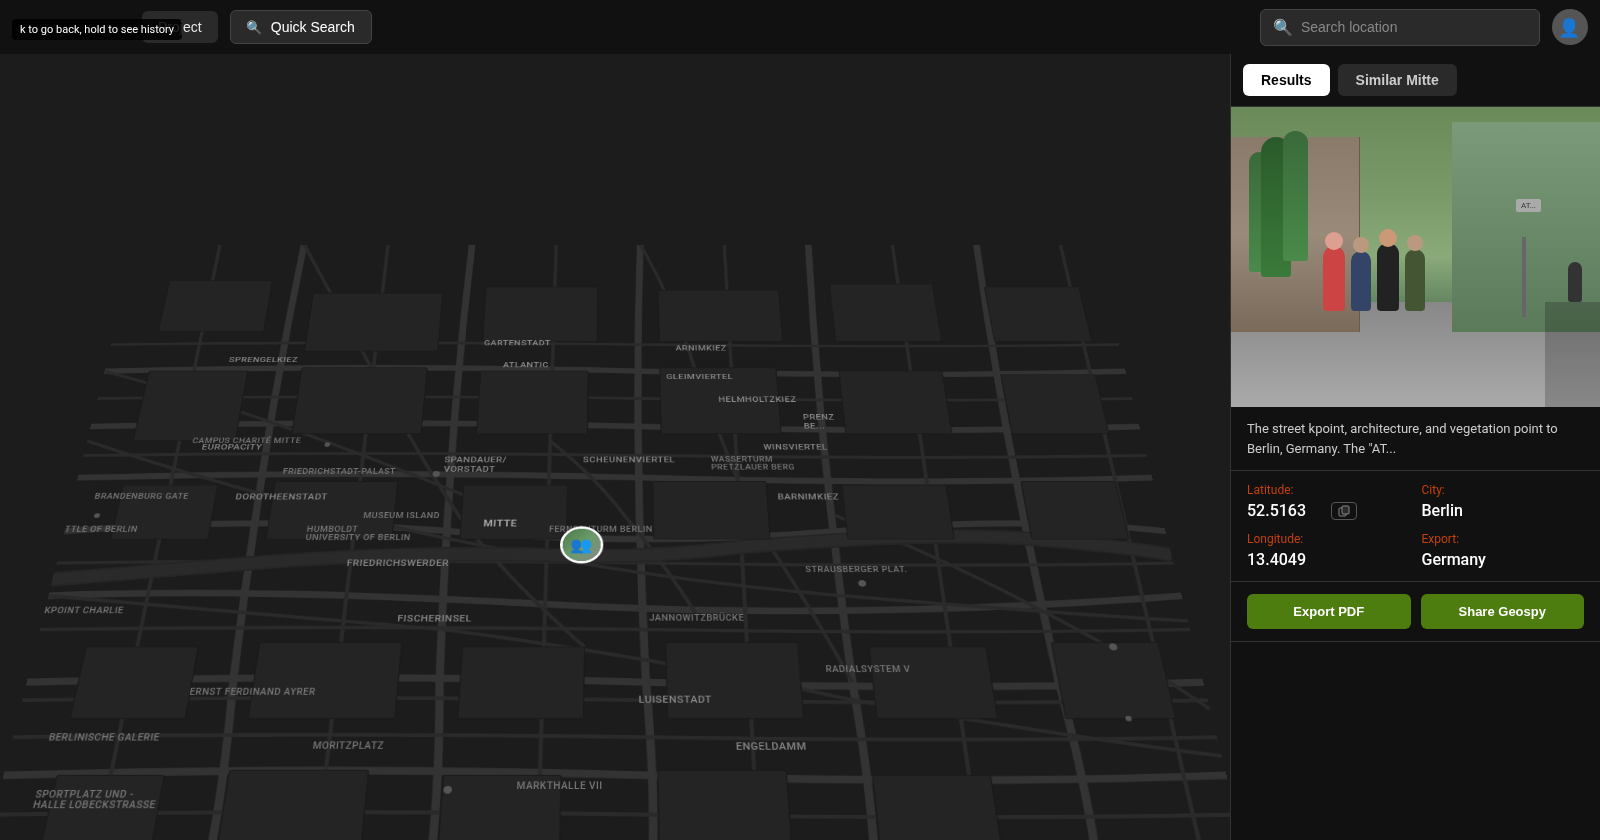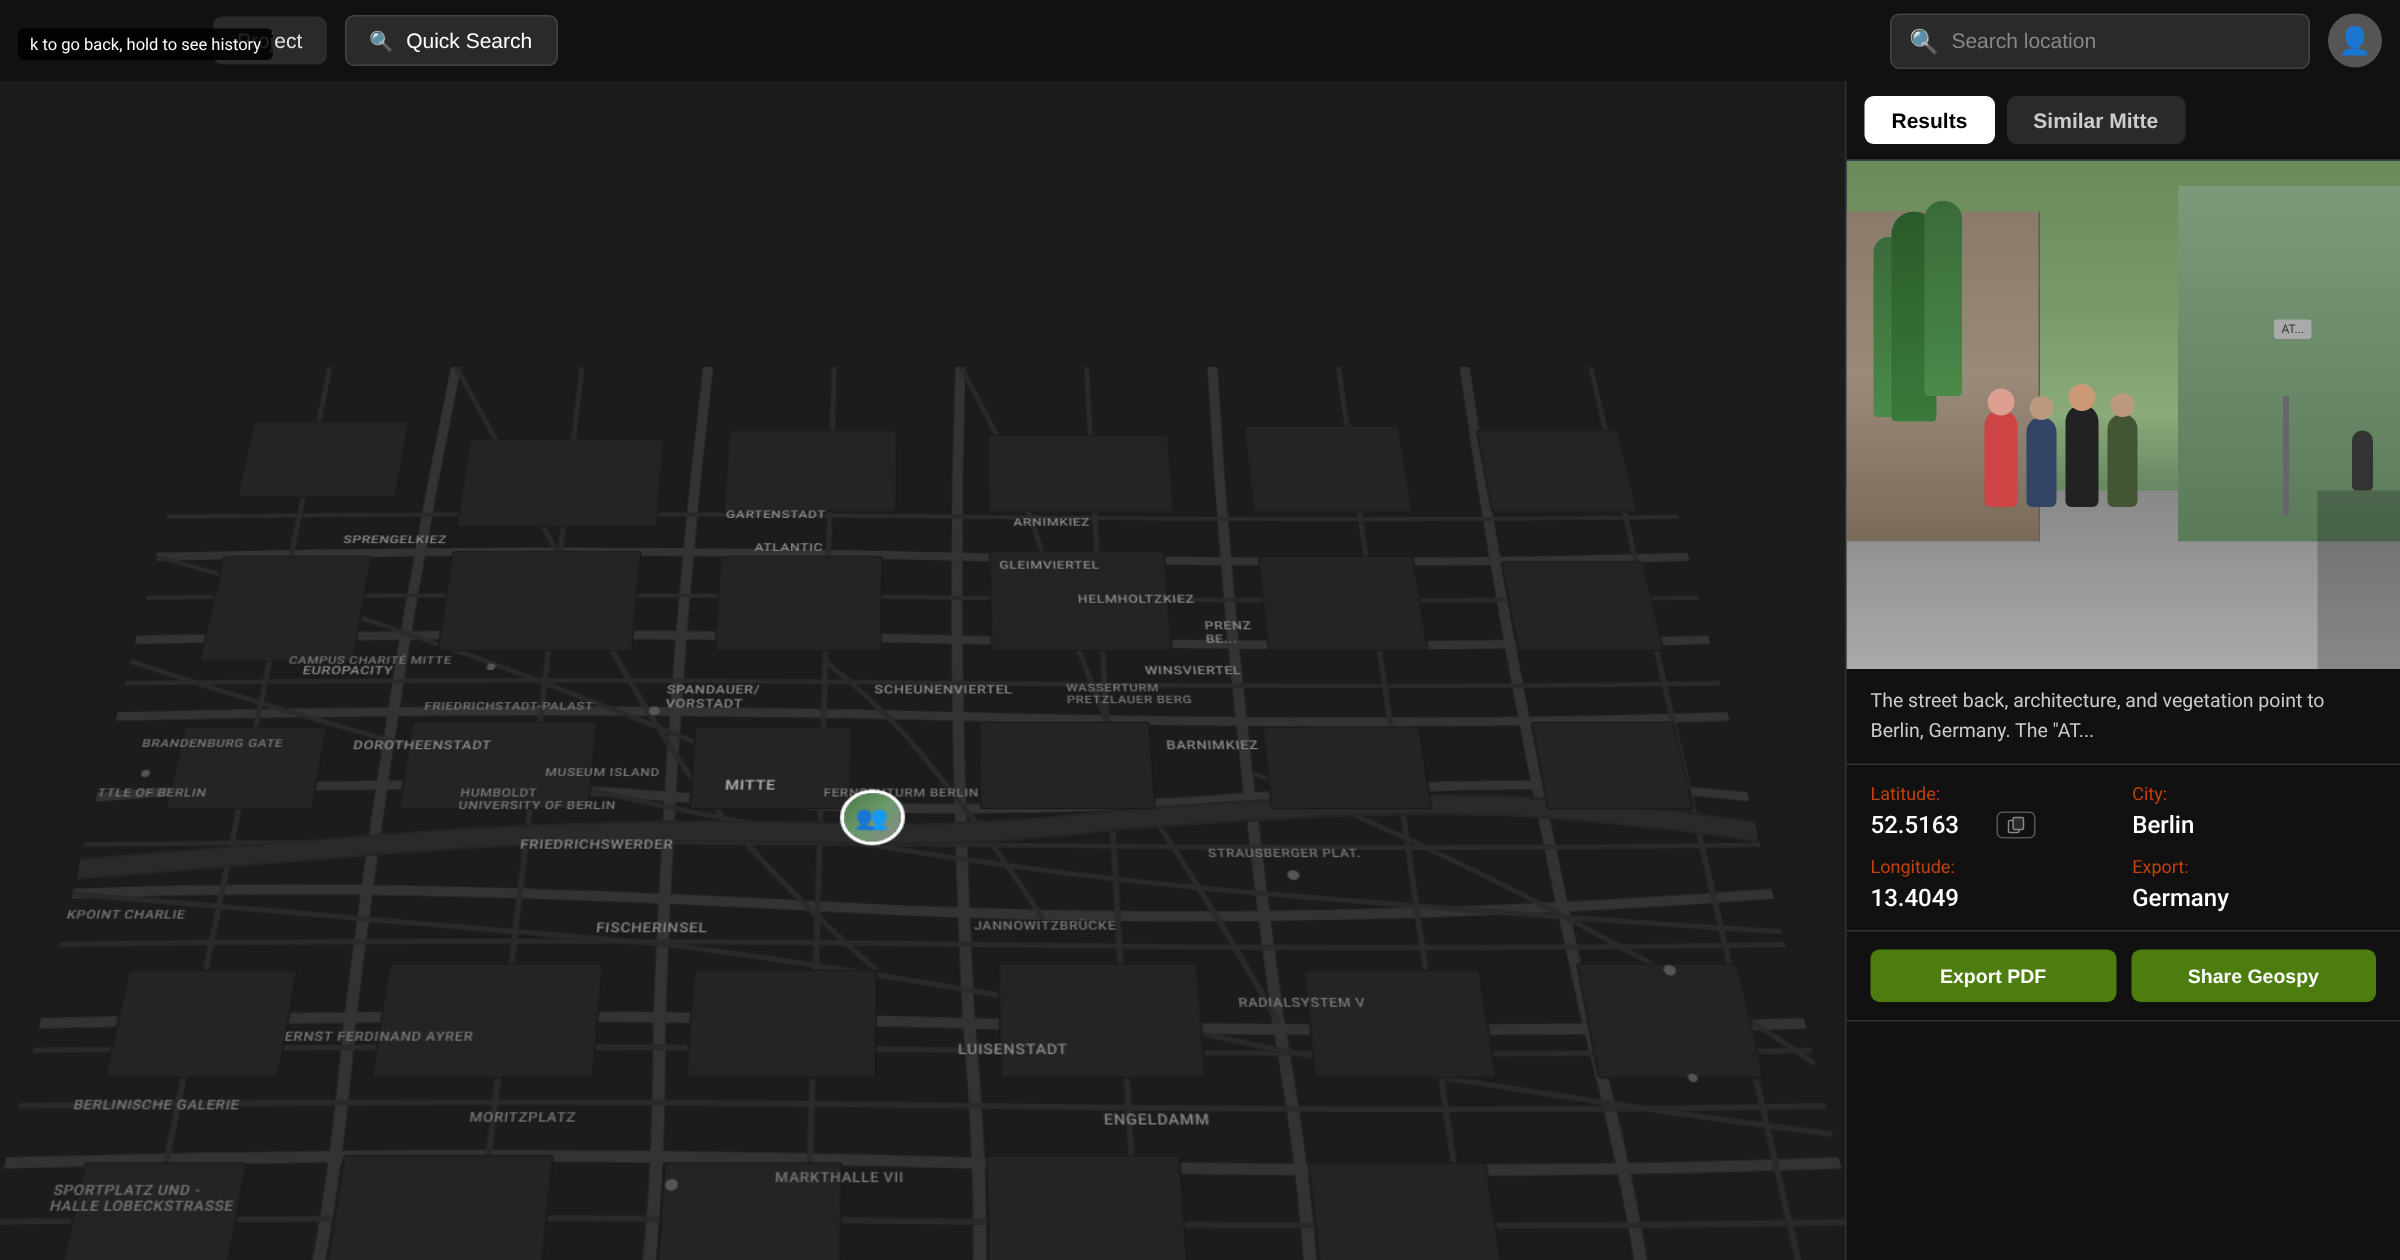--- a/index.html
+++ b/index.html
@@ -202,24 +202,24 @@
       color: #000;
     }
 
     .panel-tab.inactive {
       background: #2a2a2a;
       color: #ccc;
     }
 
     .panel-image-container {
       width: 100%;
-      height: 339px;
+      height: 300px;
       overflow: hidden;
       position: relative;
-      background: #0c4a6e;
+      background: #1d4ed8;
     }
 
     .panel-description {
       padding: 12px 16px;
       font-size: 13px;
       color: #ccc;
       line-height: 1.5;
       border-bottom: 1px solid #333;
     }
 
@@ -552,21 +552,21 @@
 
         <div style="position:absolute;bottom:30%;right:20%;width:4px;height:80px;background:#666;"></div>
         <div style="position:absolute;bottom:65%;right:16%;background:#aaa;color:#333;font-size:8px;padding:2px 5px;border-radius:2px;">AT...</div>
 
         <div style="position:absolute;bottom:0;right:0;width:15%;height:35%;background:rgba(0,0,0,0.2);"></div>
 
         <div style="position:absolute;bottom:35%;right:5%;width:14px;height:40px;background:#333;border-radius:7px 7px 3px 3px;"></div>
       </div>
     </div>
 
-    <div class="panel-description">The street back, architecture, and vegetation point to Berlin, Germany. The "AT...</div>
+    <div class="panel-description">The street kpoint, architecture, and vegetation point to Berlin, Germany. The "AT...</div>
 
     <div class="panel-data">
       <div class="data-item">
         <div class="data-label">Latitude:</div>
         <div class="data-value">
           <span>52.5163</span>
           <button class="copy-btn">
             <svg width="12" height="12" viewBox="0 0 12 12" fill="none" xmlns="http://www.w3.org/2000/svg">
               <rect x="1" y="3" width="7" height="8" rx="1" stroke="#888" stroke-width="1"></rect>
               <rect x="4" y="1" width="7" height="8" rx="1" stroke="#888" stroke-width="1" fill="#2a2a2a"></rect>

